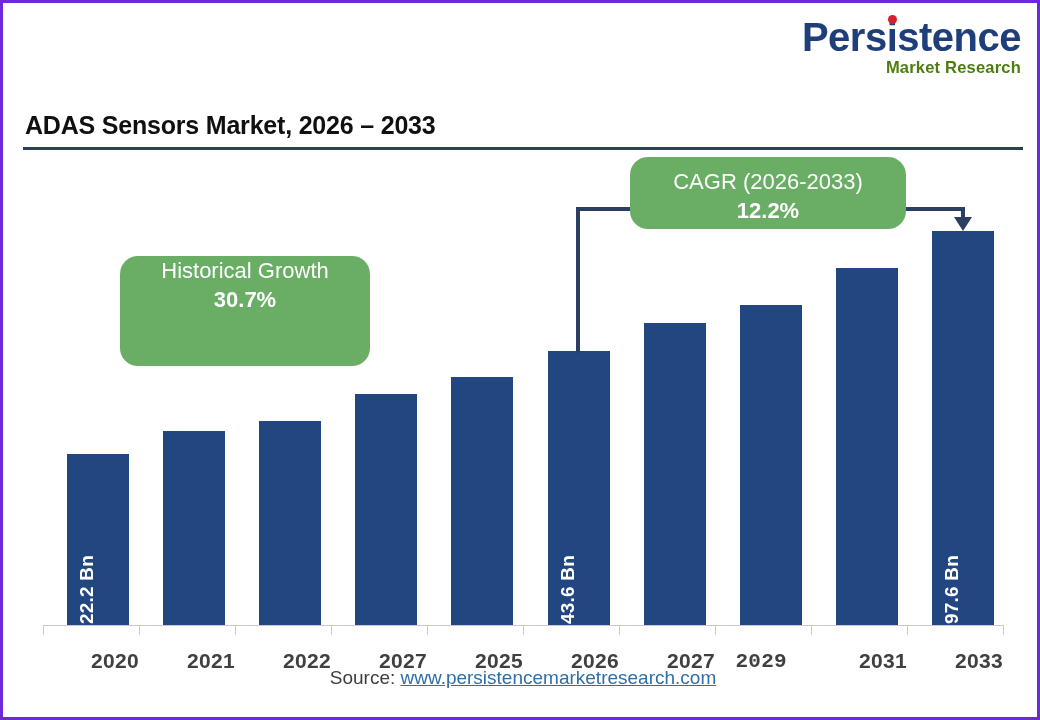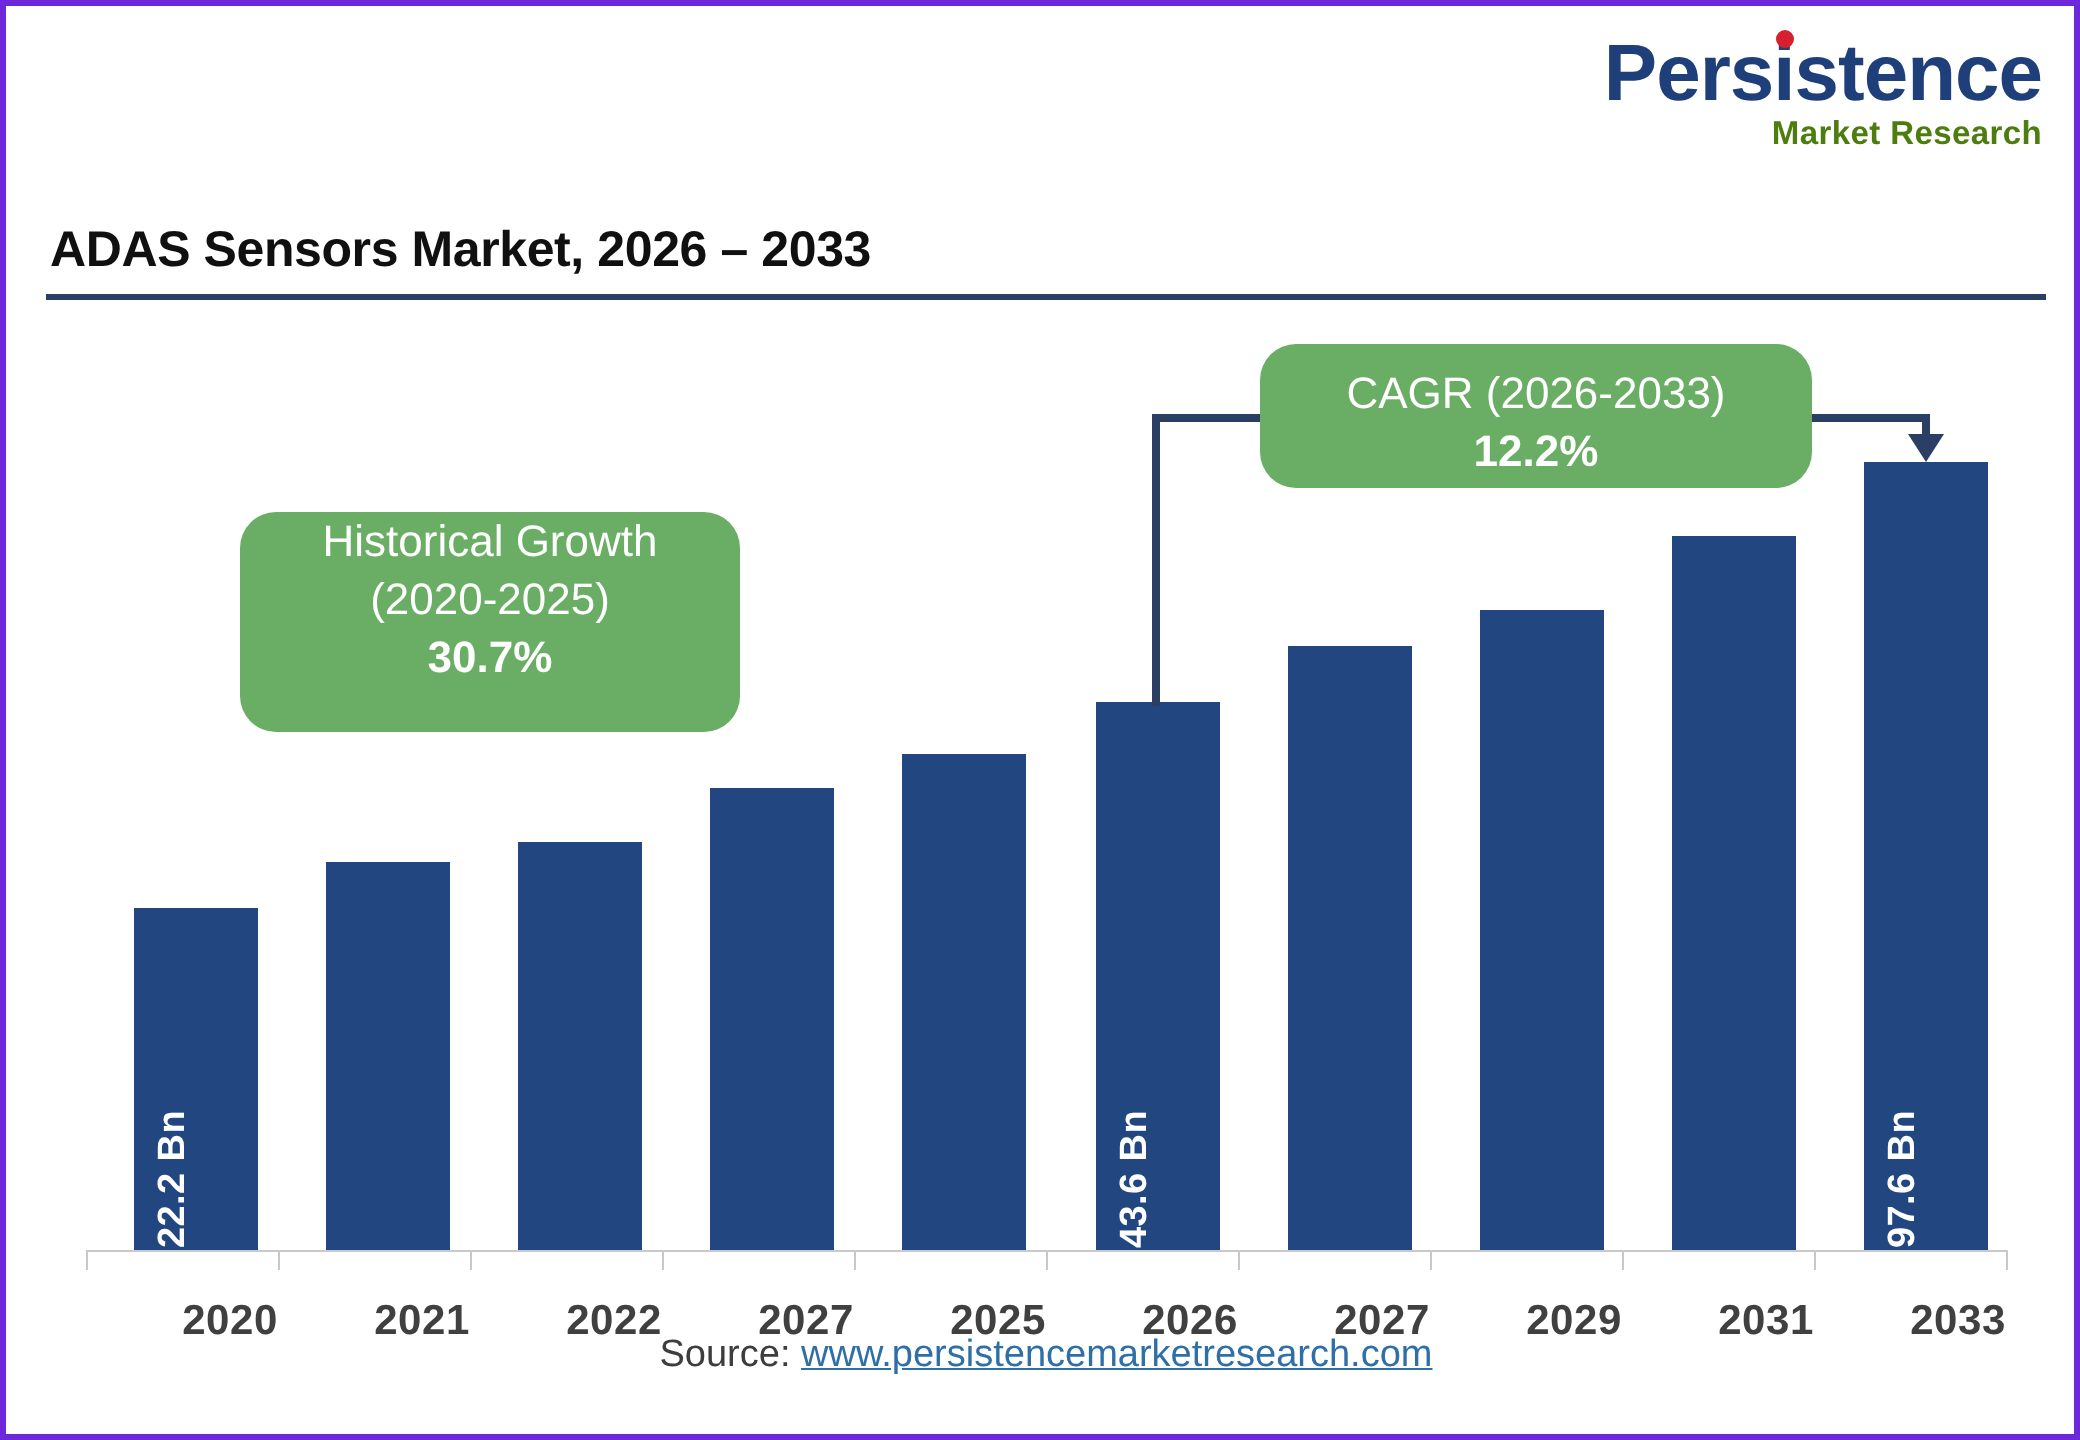--- a/index.html
+++ b/index.html
@@ -145,21 +145,21 @@
   }
   #callout-historical {
     left: 117px;
     top: 253px;
     width: 250px;
     height: 110px;
     padding-top: 0;
   }
   #callout-cagr {
     left: 627px;
-    top: 169px;
+    top: 154px;
     width: 276px;
     height: 72px;
     padding-top: 10px;
     z-index: 4;
   }
 
   
   .conn {
     position: absolute;
     background: #2a3f63;
@@ -252,34 +252,33 @@
     <div class="tick" style="left:904px;"></div>
     <div class="tick" style="left:1000px;"></div>
 
     <div class="xlabel" style="left:40px; width:96px;">2020</div>
     <div class="xlabel" style="left:136px; width:96px;">2021</div>
     <div class="xlabel" style="left:232px; width:96px;">2022</div>
     <div class="xlabel" style="left:328px; width:96px;">2027</div>
     <div class="xlabel" style="left:424px; width:96px;">2025</div>
     <div class="xlabel" style="left:520px; width:96px;">2026</div>
     <div class="xlabel" style="left:616px; width:96px;">2027</div>
-    <div class="xlabel" style="left:712px; width:96px;">2029</div>
+    <div class="xlabel" style="left:688px; width:96px;font-family:Liberation Mono, monospace;">2029</div>
     <div class="xlabel" style="left:808px; width:96px;">2031</div>
     <div class="xlabel" style="left:904px; width:96px;">2033</div>
 
     <div class="conn" style="left:573px; top:204px; width:4px; height:146px;"></div>
     <div class="conn" style="left:573px; top:204px; width:389px; height:4px;"></div>
     <div class="conn" style="left:958px; top:204px; width:4px; height:12px;"></div>
     <div class="arrow-head" style="left:951px; top:214px;"></div>
 
   </div>
 
   <div class="callout" id="callout-historical">
     <div class="callout-line">Historical Growth</div>
-    <div class="callout-line">(2020-2025)</div>
     <div class="callout-value">30.7%</div>
   </div>
 
   <div class="callout" id="callout-cagr">
     <div class="callout-line">CAGR (2026-2033)</div>
     <div class="callout-value">12.2%</div>
   </div>
 
   <div class="source">
     <span>Source: </span><a href="#">www.persistencemarketresearch.com</a>

